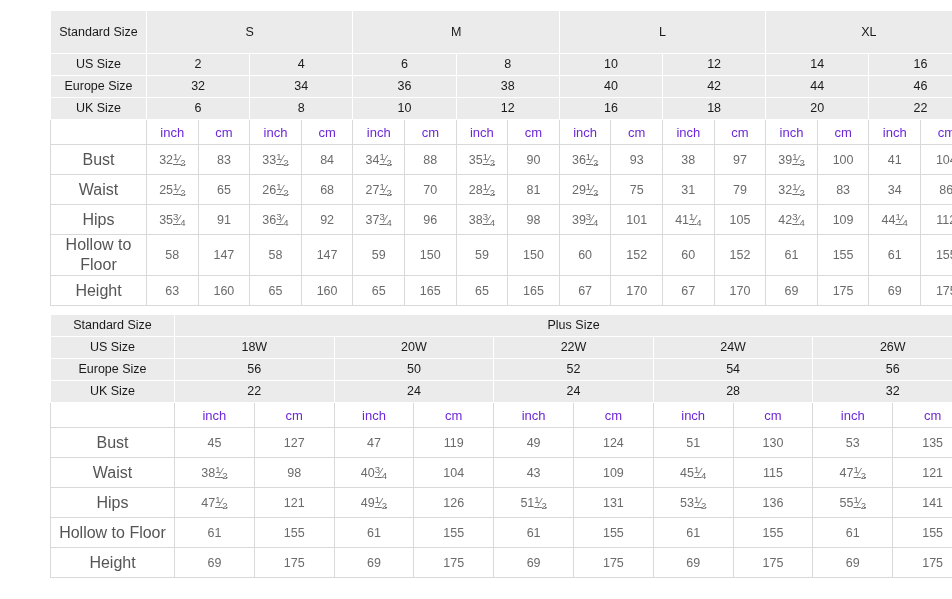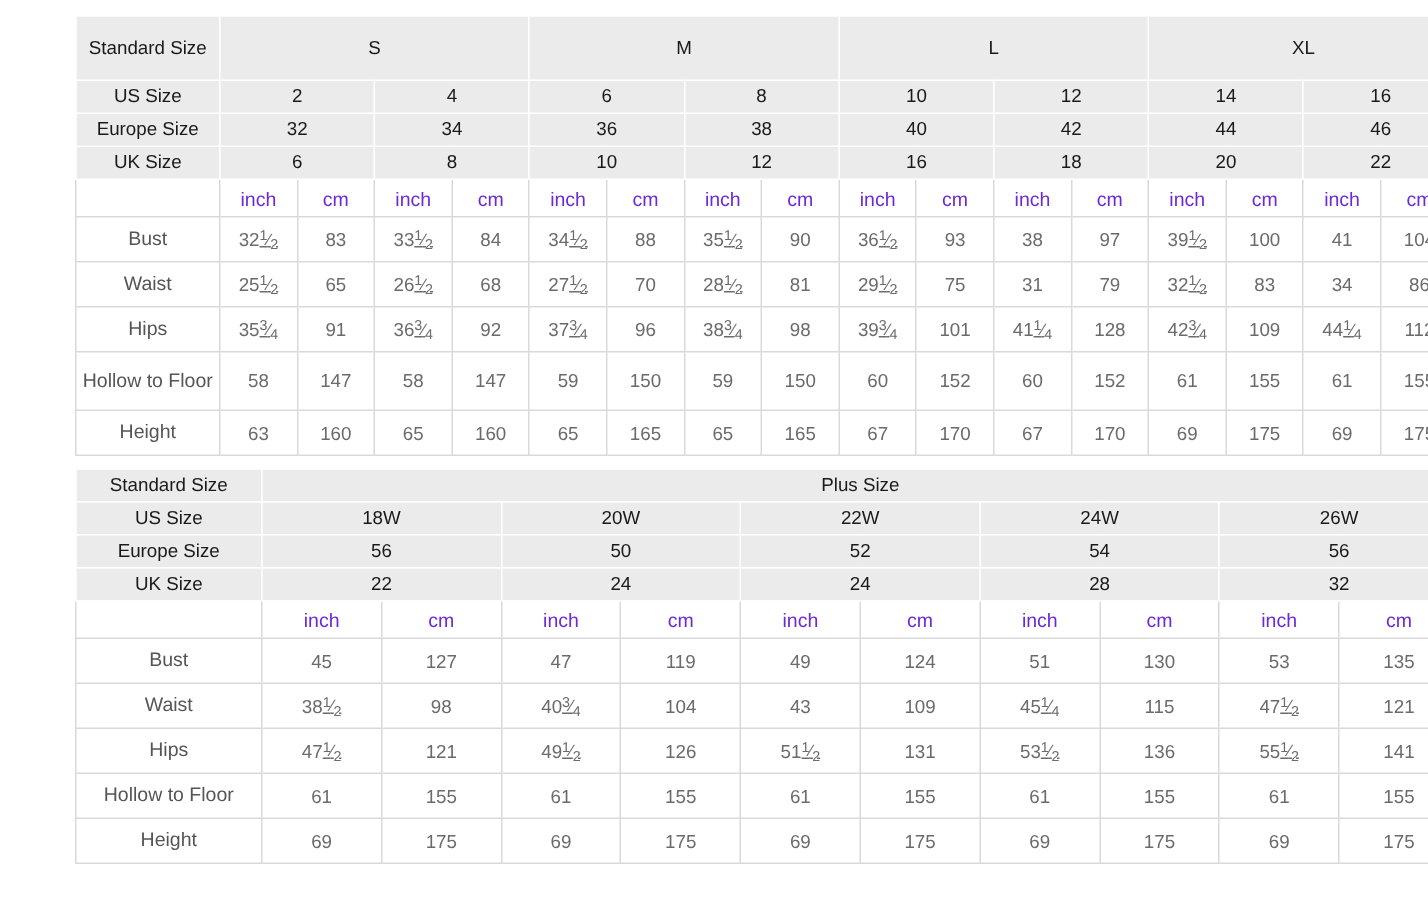--- a/index.html
+++ b/index.html
@@ -70,21 +70,21 @@
     height: 25px;
   }
   .unit-blank {
     background: #ffffff;
   }
 
   
   .rowlabel {
     background: #ffffff;
     color: #555555;
-    font-size: 13px;
+    font-size: 16px;
     text-align: left;
     padding-left: 8px;
     height: 30px;
     line-height: 1.25;
   }
   .val {
     background: #ffffff;
     color: #6b6b6b;
     font-size: 12.5px;
     height: 30px;
@@ -258,21 +258,21 @@
           <td class="val">91</td>
           <td class="val">36<span class="frac"><span class="num">3</span><span class="sl">⁄</span><span class="den">4</span></span></td>
           <td class="val">92</td>
           <td class="val">37<span class="frac"><span class="num">3</span><span class="sl">⁄</span><span class="den">4</span></span></td>
           <td class="val">96</td>
           <td class="val">38<span class="frac"><span class="num">3</span><span class="sl">⁄</span><span class="den">4</span></span></td>
           <td class="val">98</td>
           <td class="val">39<span class="frac"><span class="num">3</span><span class="sl">⁄</span><span class="den">4</span></span></td>
           <td class="val">101</td>
           <td class="val">41<span class="frac"><span class="num">1</span><span class="sl">⁄</span><span class="den">4</span></span></td>
-          <td class="val">128</td>
+          <td class="val">105</td>
           <td class="val">42<span class="frac"><span class="num">3</span><span class="sl">⁄</span><span class="den">4</span></span></td>
           <td class="val">109</td>
           <td class="val">44<span class="frac"><span class="num">1</span><span class="sl">⁄</span><span class="den">4</span></span></td>
           <td class="val">112</td>
         </tr>
         <tr class="row-tall">
           <td class="rowlabel">Hollow to Floor</td>
           <td class="val">58</td>
           <td class="val">147</td>
           <td class="val">58</td>

